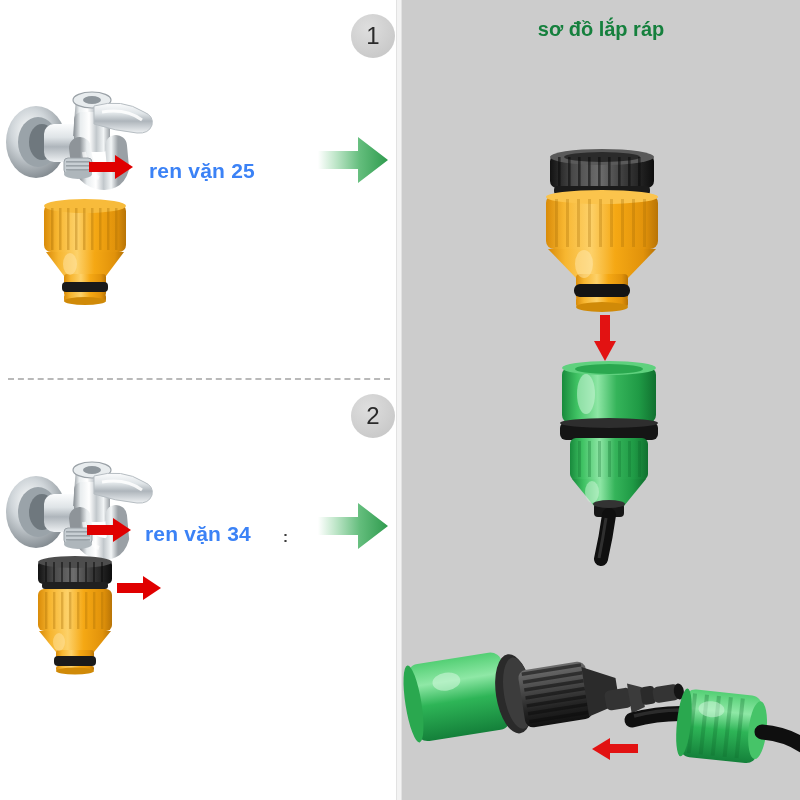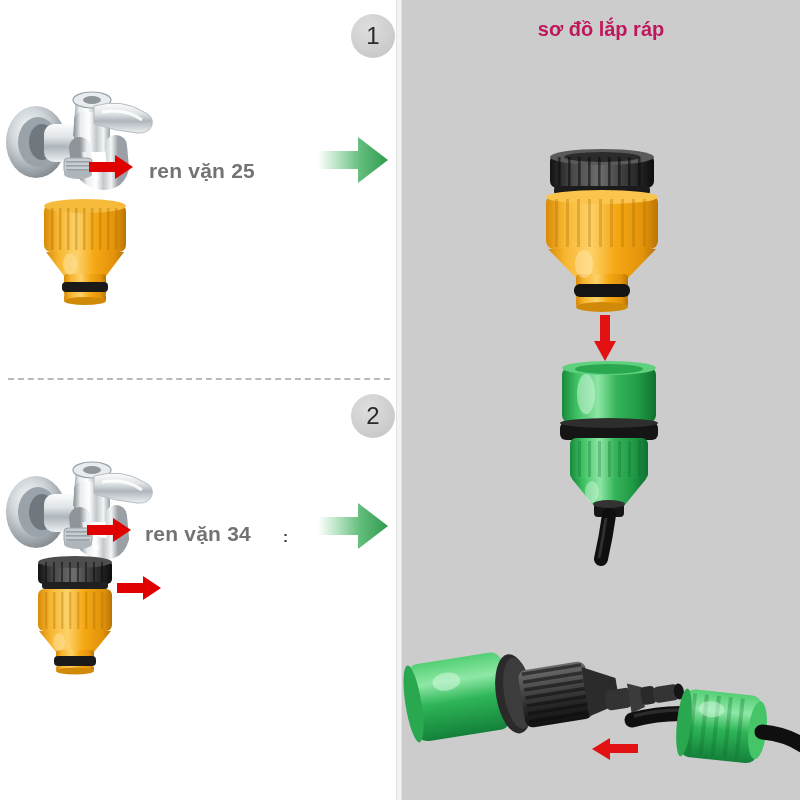--- a/index.html
+++ b/index.html
@@ -63,42 +63,42 @@
     line-height: 1;
   }
   #badge1 { left: 351px; top: 14px; }
   #badge2 { left: 351px; top: 394px; }
 
   
   .label-text {
     position: absolute;
     font-size: 21px;
     font-weight: bold;
-    color: #737373;
+    color: #3b82f6;
     white-space: nowrap;
     letter-spacing: 0.2px;
   }
   #label-25 { left: 149px; top: 159px; }
   #label-21 { left: 145px; top: 522px; }
   .tiny-mark {
     position: absolute;
     left: 283px; top: 528px;
     font-size: 15px;
     font-weight: bold;
     color: #3b3b3b;
   }
 
   .title-right {
     position: absolute;
     left: 402px; top: 18px;
     width: 398px;
     text-align: center;
     font-size: 20px;
     font-weight: bold;
-    color: #be185d;
+    color: #15803d;
   }
 
   
   .red-arrow-right { position: absolute; }
   .red-arrow-right .shaft {
     position: absolute;
     left: 0; top: 7px;
     width: 28px; height: 10px;
     background: #e00000;
   }

